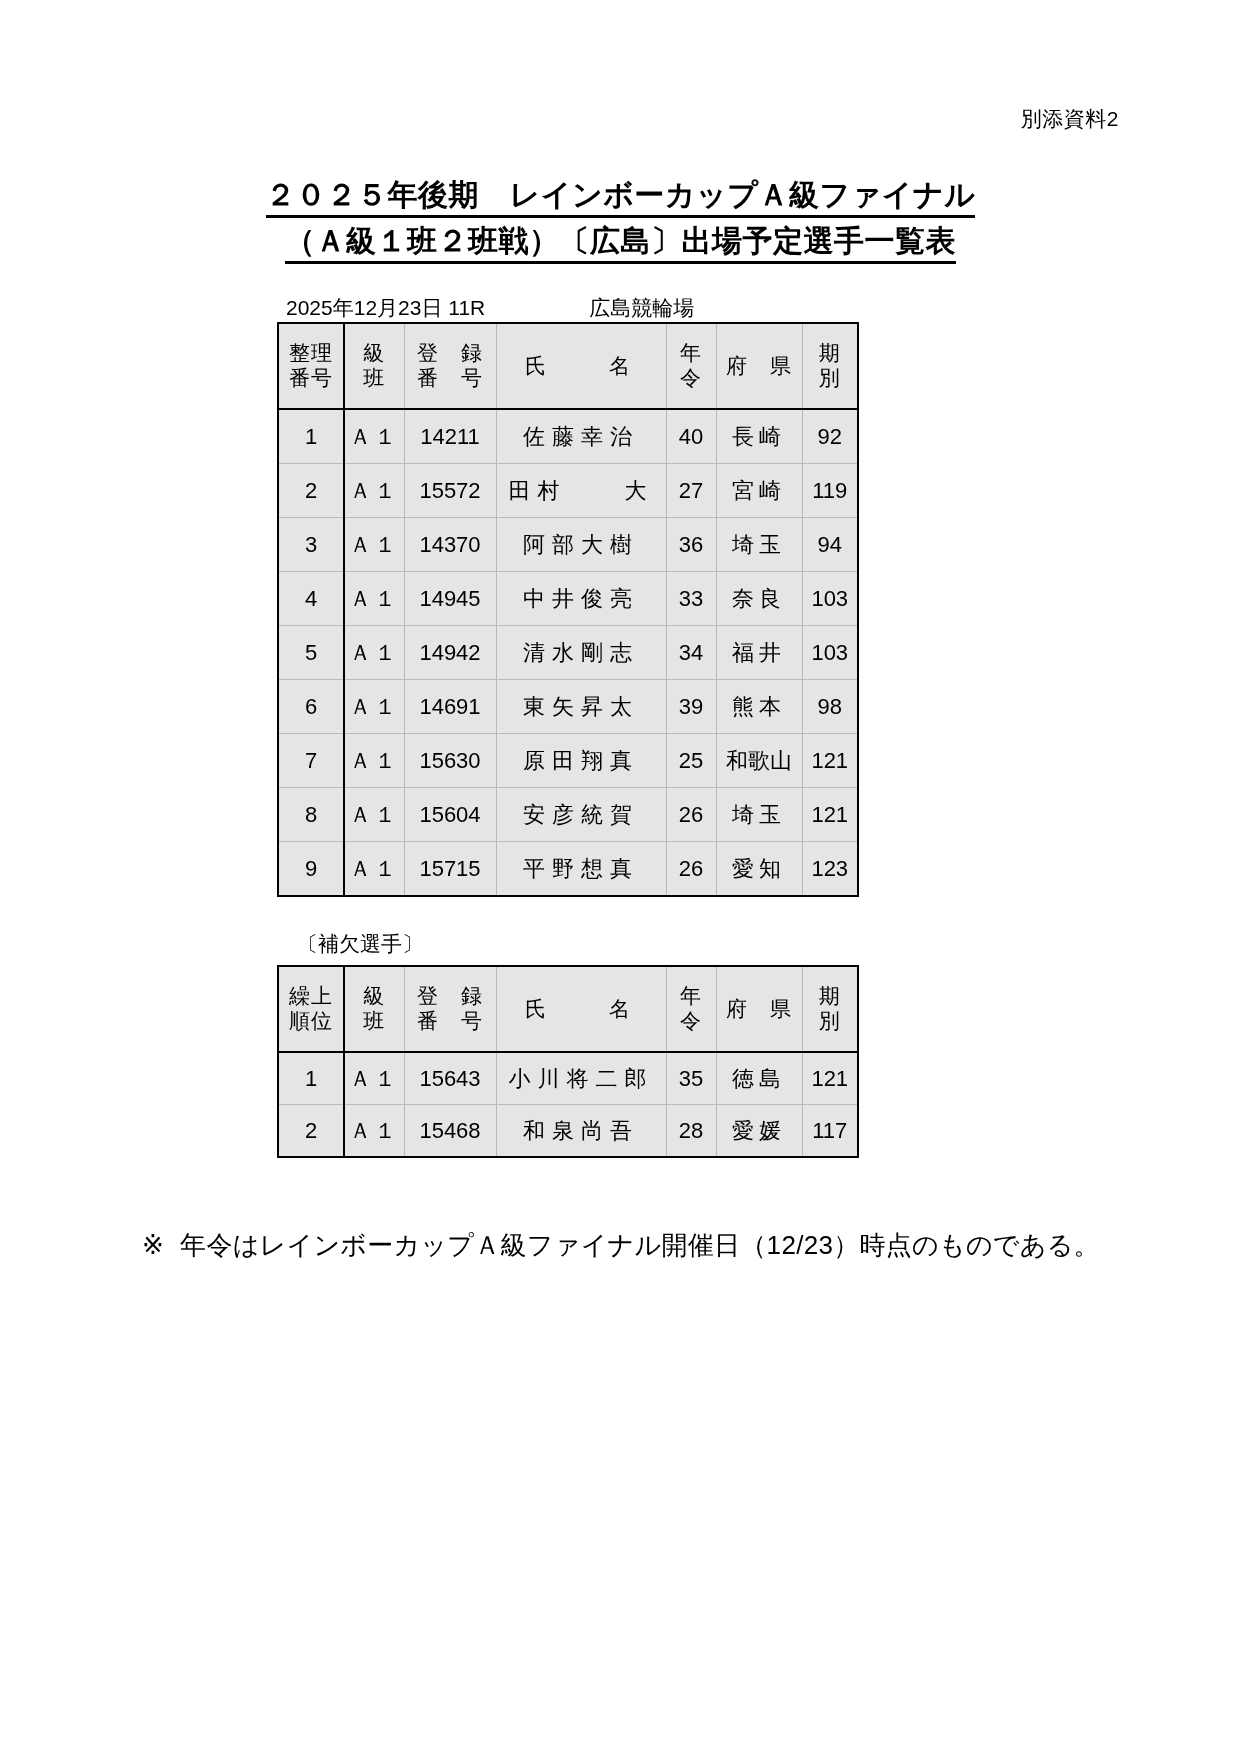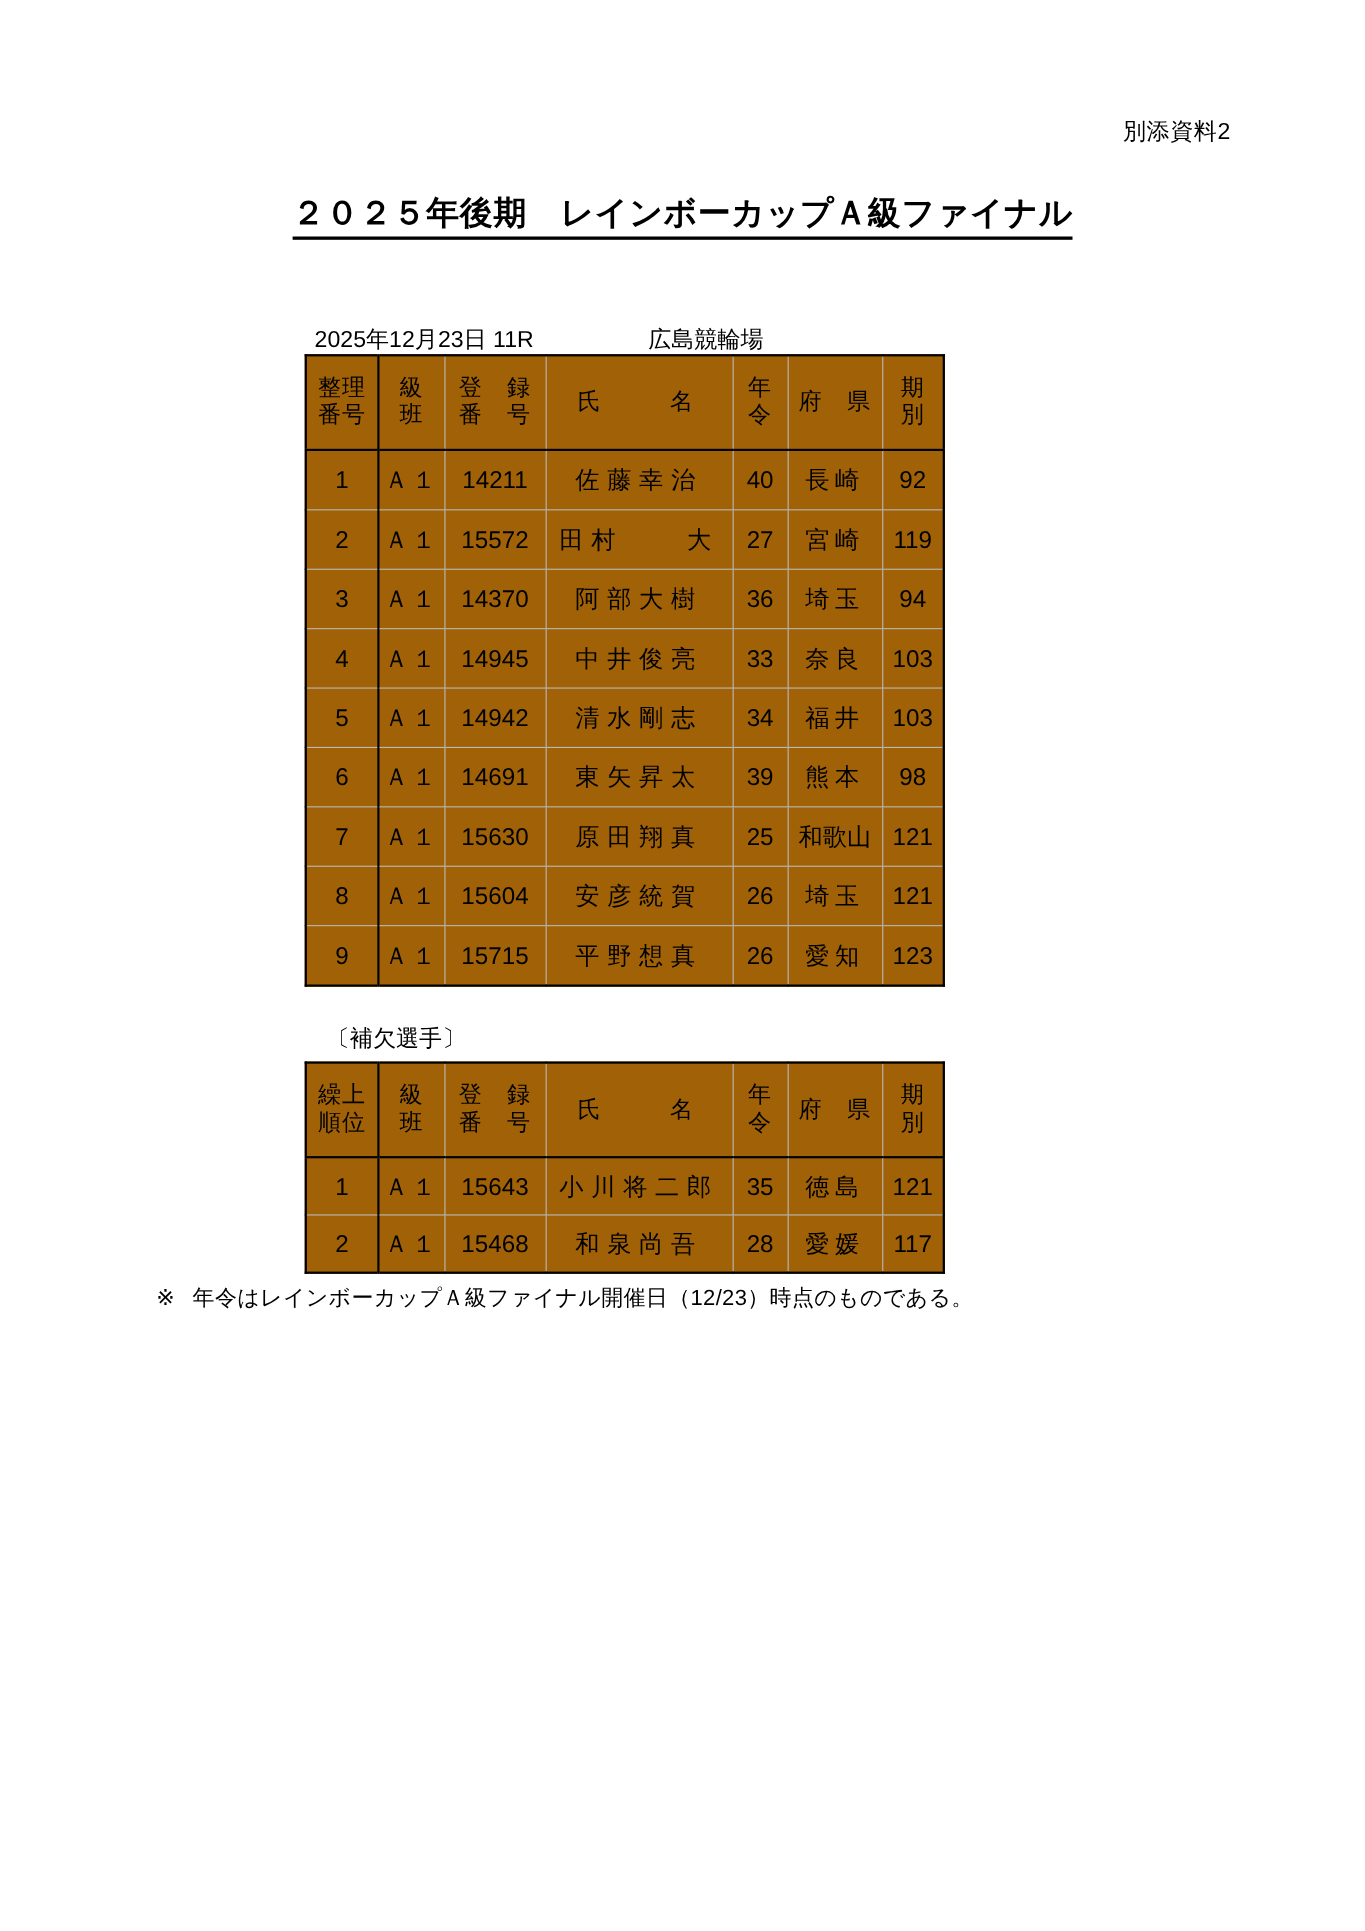--- a/index.html
+++ b/index.html
@@ -71,21 +71,21 @@
   .meta-venue {
     margin-left: 104px;
     flex: 0 0 auto;
   }
 
   
   .tbl {
     position: absolute;
     border-collapse: collapse;
     table-layout: fixed;
-    background: #a16207;
+    background: #e5e5e5;
   }
   .tbl td, .tbl th {
     border: 1px solid #b9b9b9;
     text-align: center;
     vertical-align: middle;
     font-weight: normal;
     padding: 0;
   }
   .tbl {
     border: 2px solid #000;
@@ -139,38 +139,39 @@
     position: absolute;
     top: 930px;
     left: 297px;
     font-size: 21px;
     white-space: nowrap;
   }
 
   
   .footnote {
     position: absolute;
-    top: 1166px;
+    top: 1228px;
     left: 142px;
-    font-size: 20px;
+    font-size: 26px;
     white-space: nowrap;
     letter-spacing: 0.3px;
   }
   .footnote .mark { margin-right: 16px; }
 </style>
 </head>
 <body>
 
 <div class="page">
 
   <div class="attachment-label">別添資料2</div>
 
   <div class="title-block">
     <div class="title-line title-line-1">２０２５年後期　レインボーカップＡ級ファイナル</div>
     <br>
+    <div class="title-line title-line-2">（Ａ級１班２班戦）〔広島〕出場予定選手一覧表</div>
   </div>
 
   <div class="meta-row">
     <span class="meta-date">2025年12月23日 11R</span>
     <span class="meta-venue">広島競輪場</span>
   </div>
 
   <table class="tbl" id="main-table">
     <colgroup>
       <col class="col-no">

